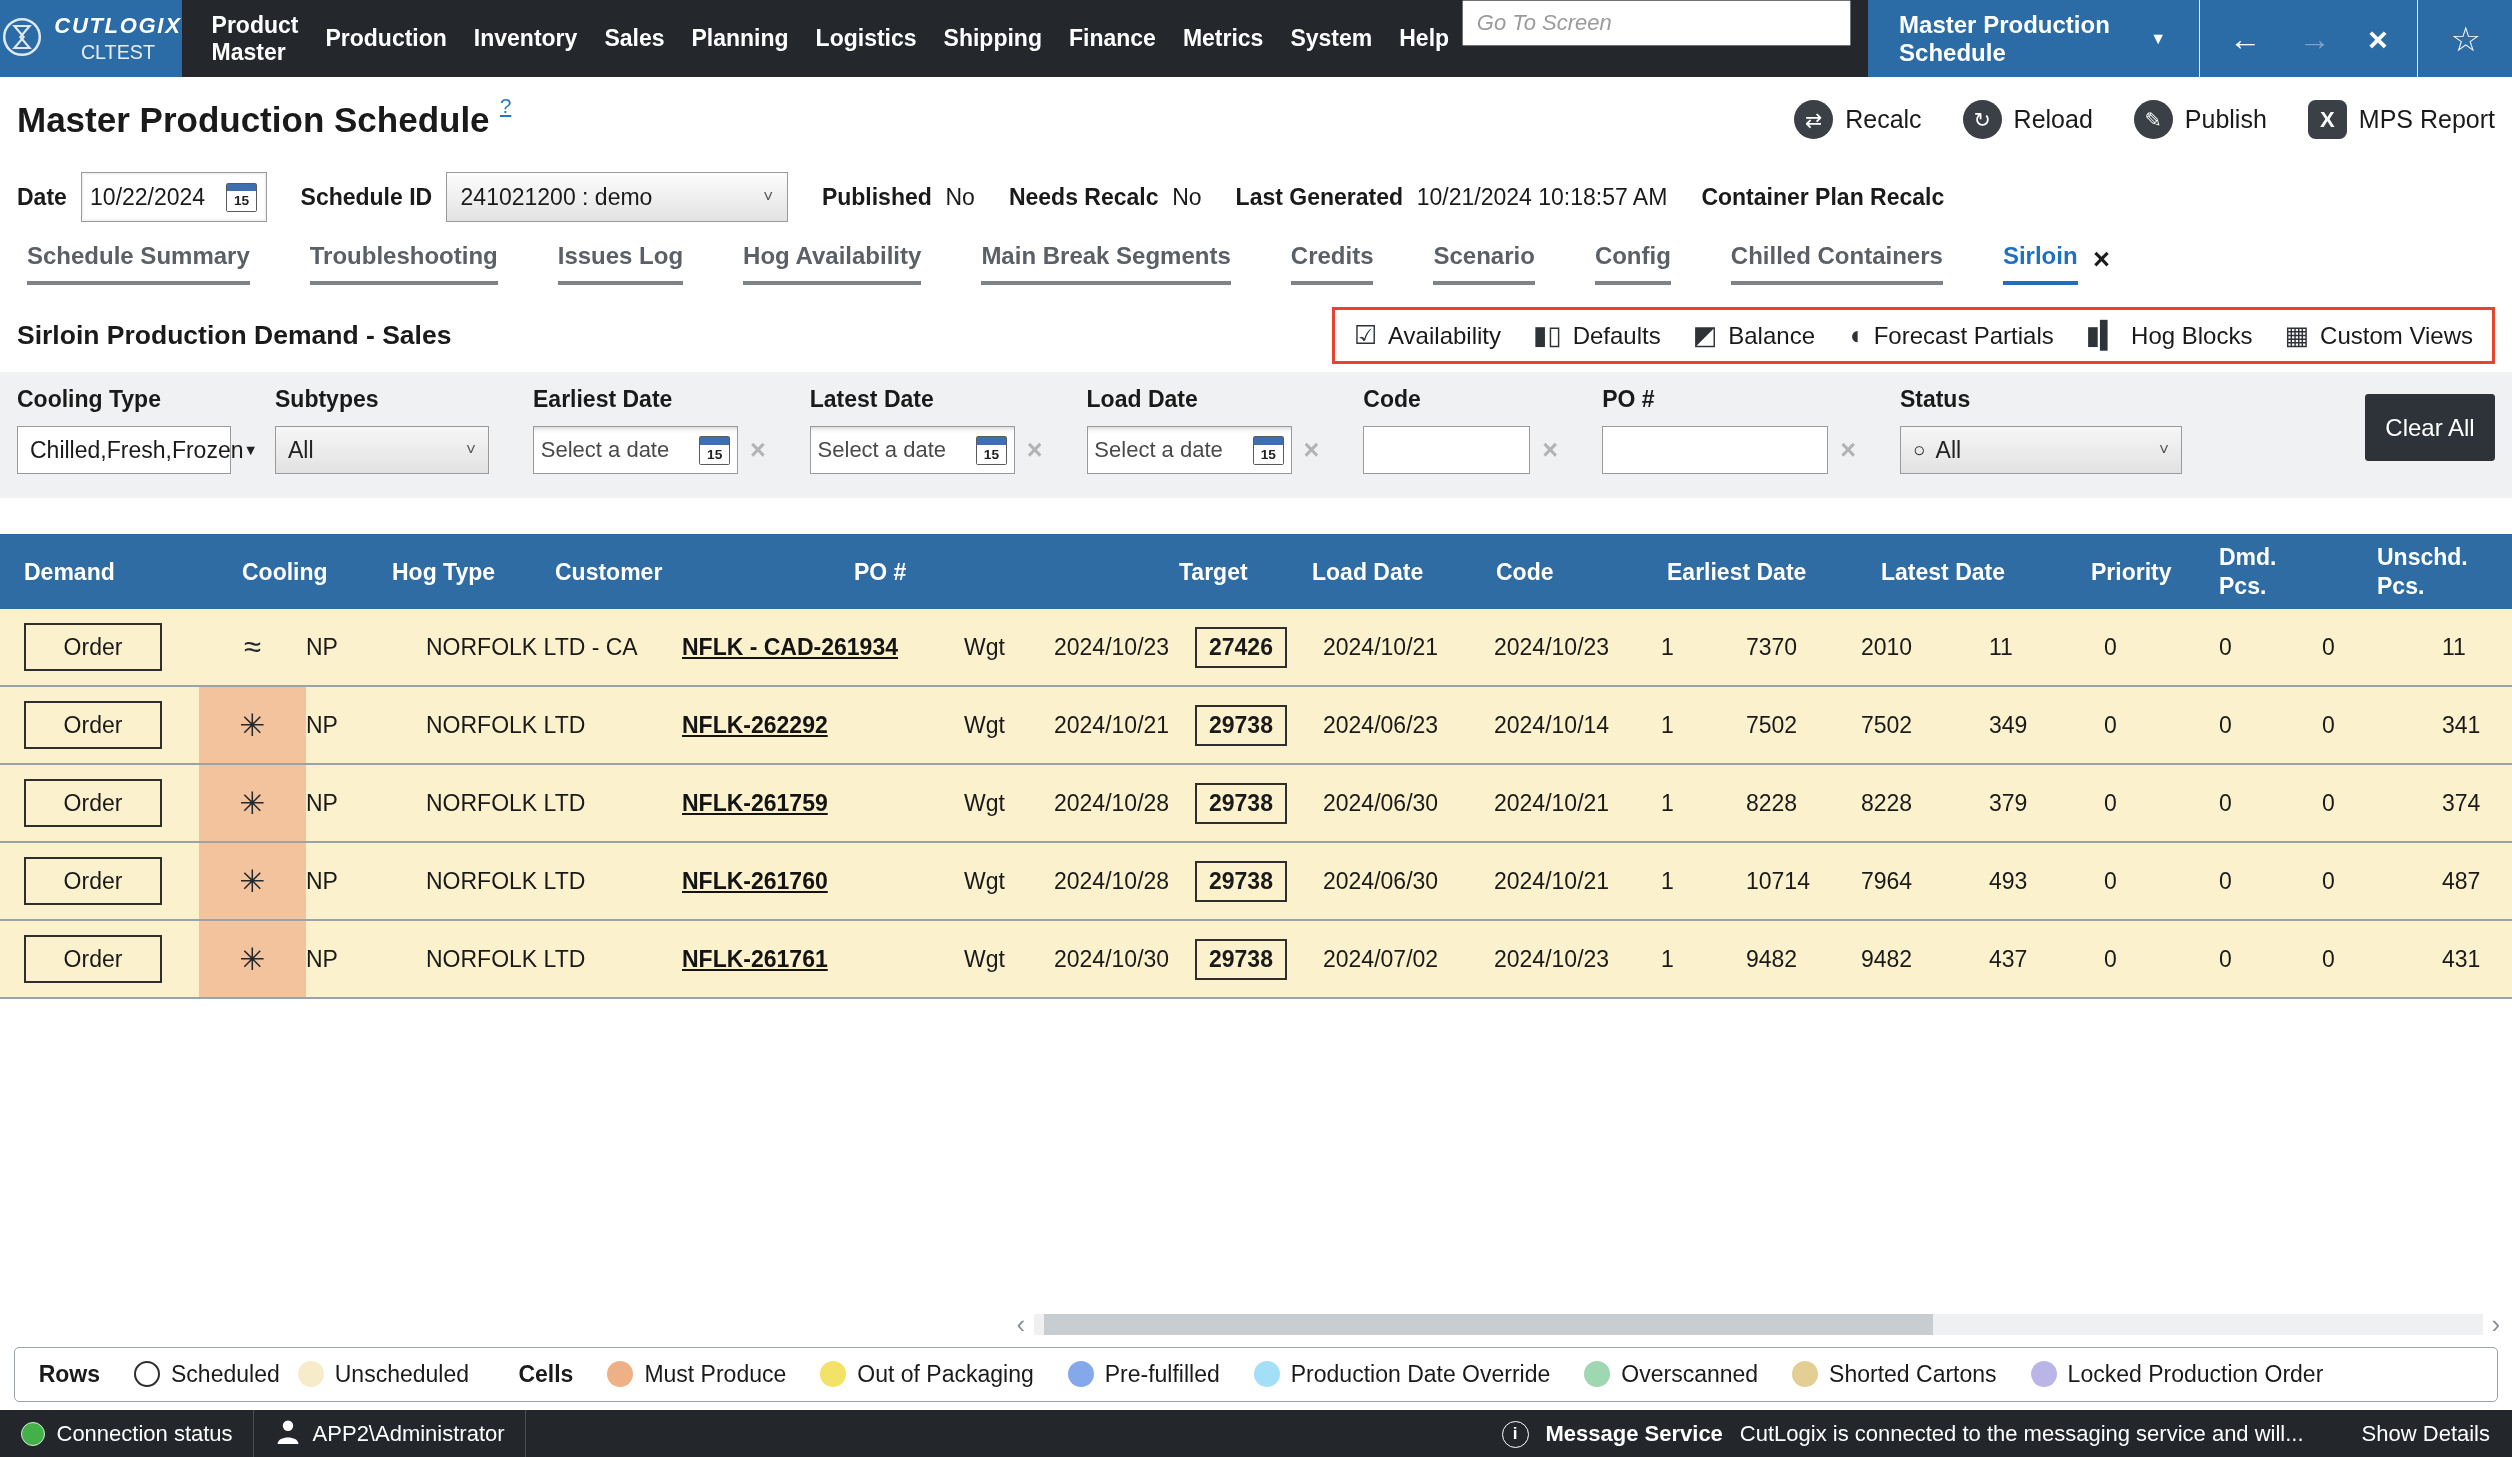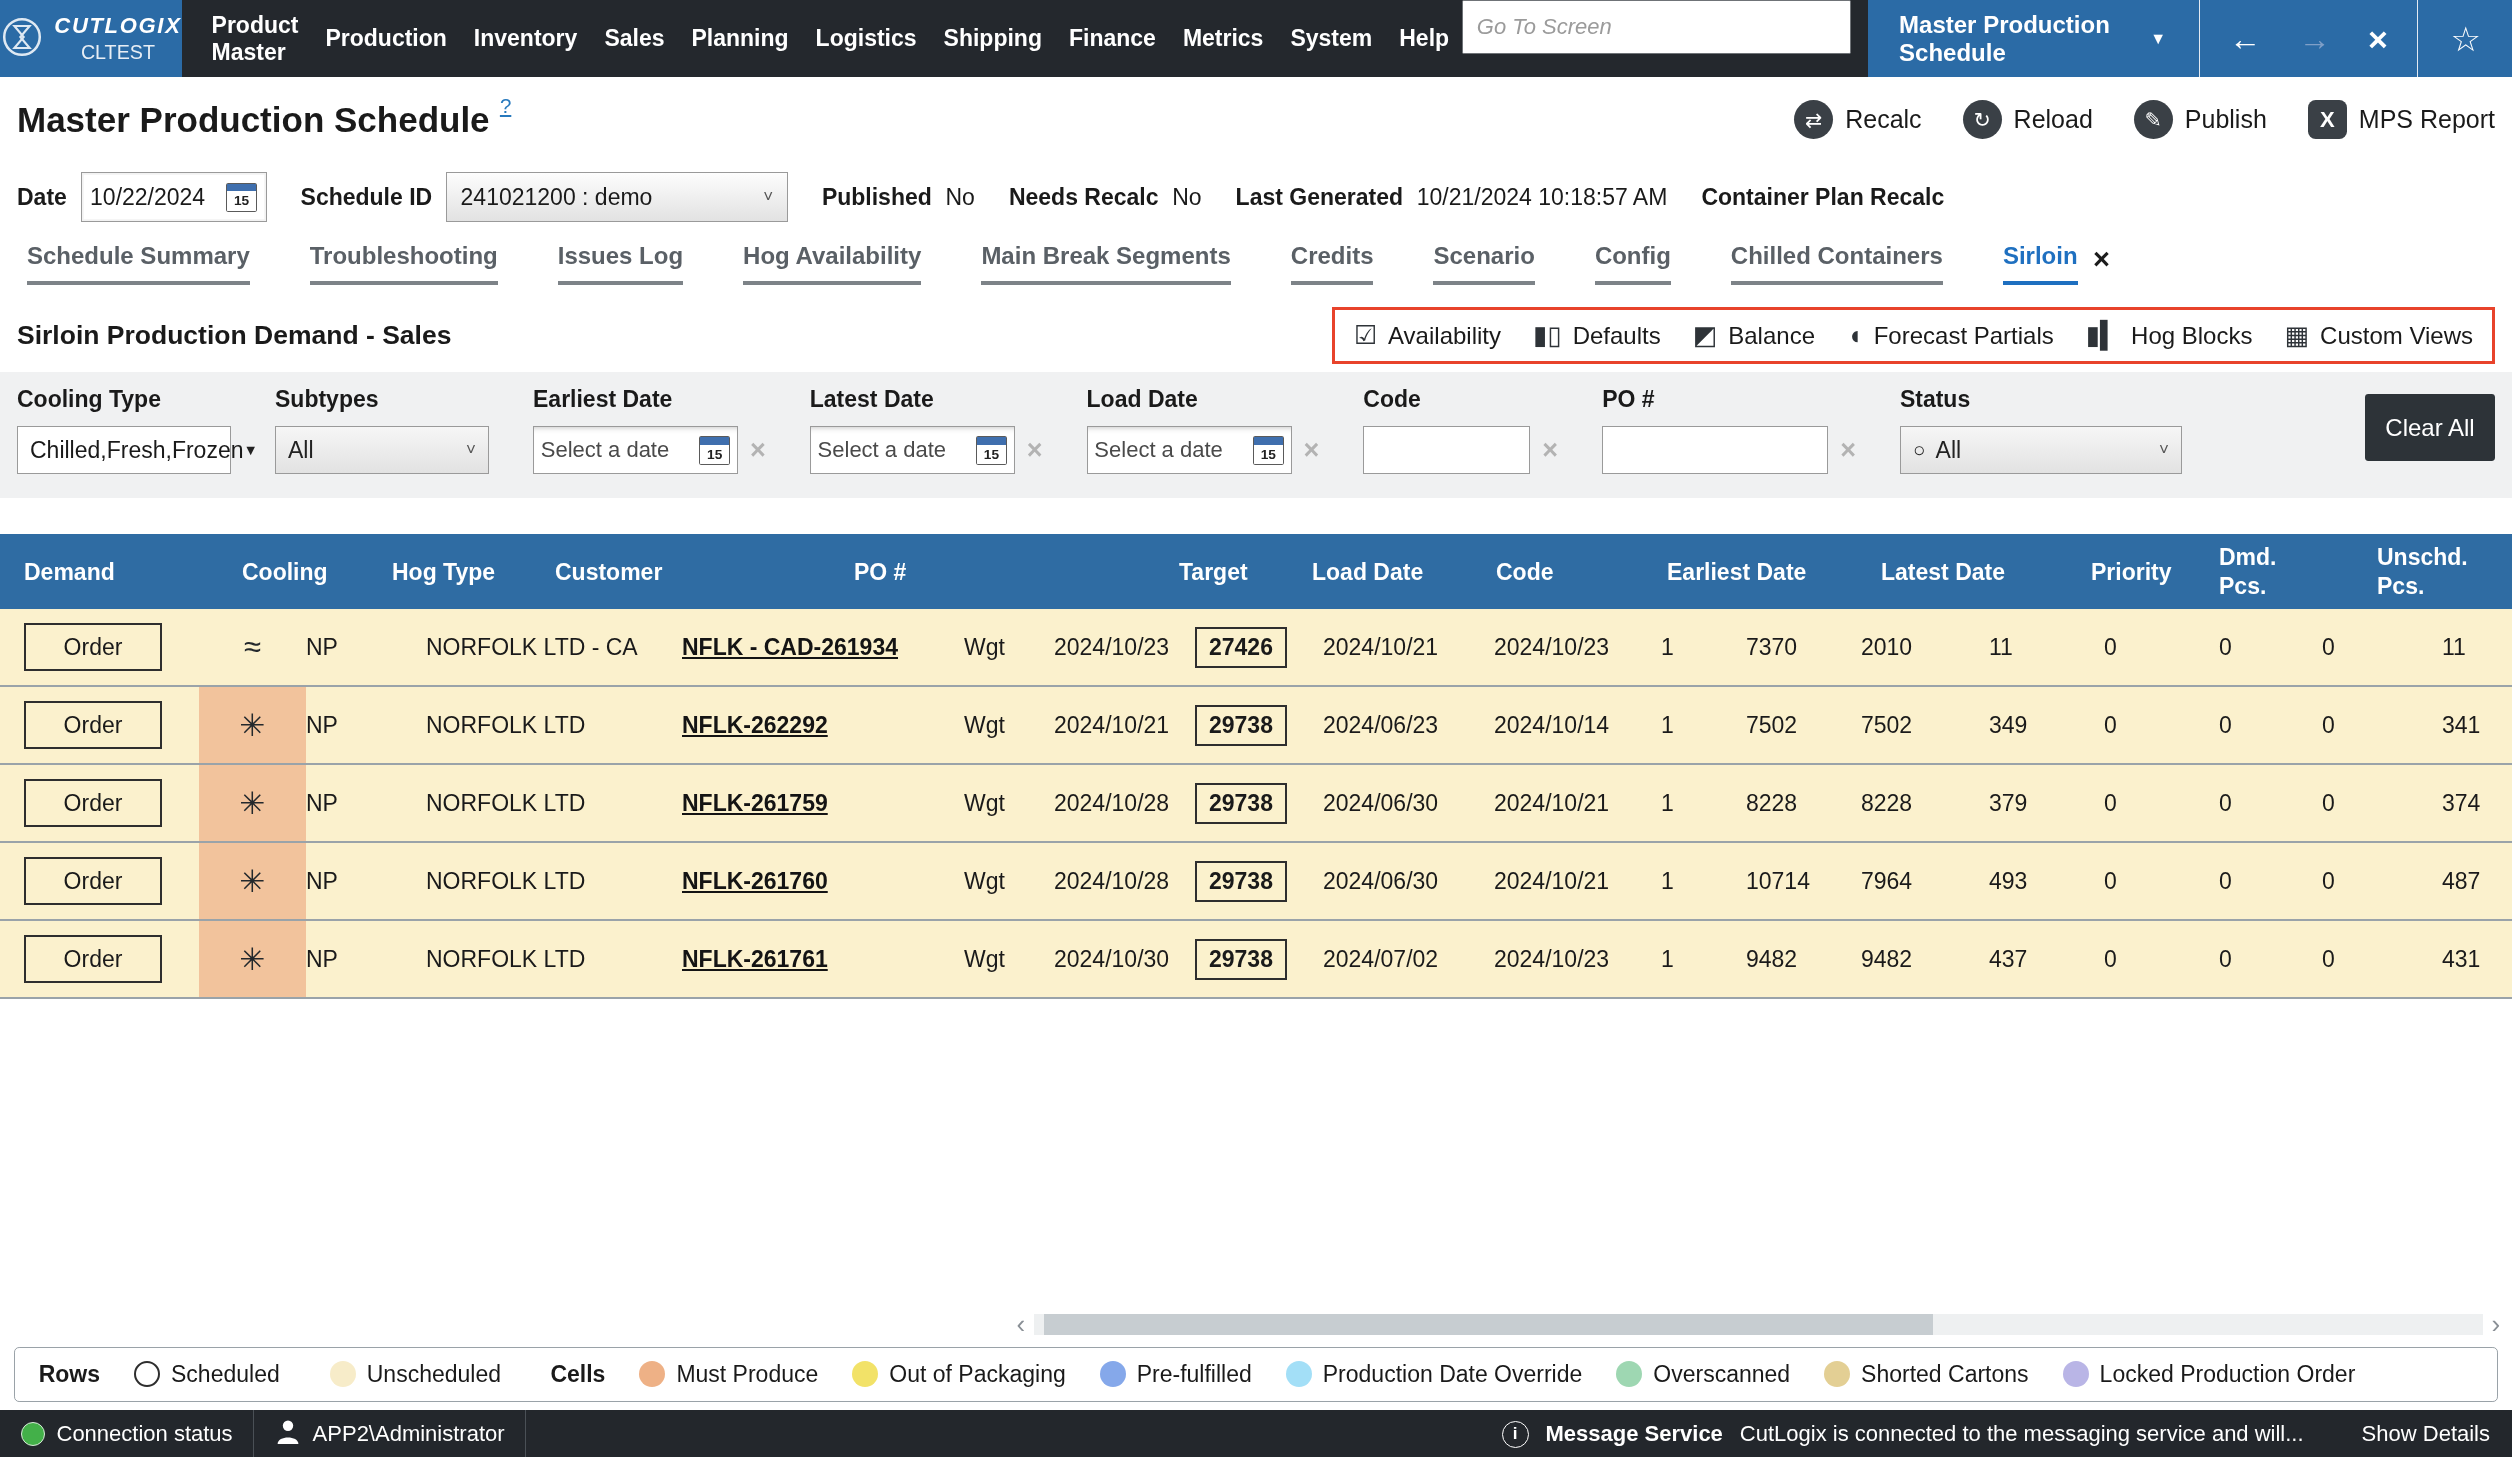--- a/index.html
+++ b/index.html
@@ -14,21 +14,21 @@
   
   .topnav { height:77px; flex:0 0 auto; background:#24282d; display:flex; align-items:flex-start; }
   .logo { width:197px; height:100%; background:#2b6ba6; display:flex; align-items:center; justify-content:center; gap:10.3px; }
   .logo-mark { color:#dfe9f3; }
   .logo-text { display:flex; flex-direction:column; align-items:center; }
   .brand { font-size:22px; font-weight:bold; font-style:italic; letter-spacing:1.7px; color:#fff; }
   .env { font-size:19.7px; color:#e8eef5; margin-top:1.7px; }
   .menu { display:flex; align-items:center; gap:1px; margin-left:17px; height:100%; }
   .menu-item { color:#fff; font-weight:bold; font-size:23px; padding:0 13px; height:100%; display:flex; align-items:center; cursor:default; }
   .goto-wrap { margin-left:auto; margin-right:17px; }
-  .goto-input { width:389px; height:54px; border:0.9px solid #6f7377; border-radius:1.7px; font-size:22px; padding:0 13.7px; font-family:inherit; }
+  .goto-input { width:389px; height:46px; border:0.9px solid #6f7377; border-radius:1.7px; font-size:22px; padding:0 13.7px; font-family:inherit; }
   .goto-input::placeholder { font-style:italic; color:#9b9b9b; }
   .nav-right { height:100%; background:#2b6ba6; display:flex; align-items:center; padding:0 19px; gap:20.5px; }
   .vsep { width:1.7px; height:77px; background:#e3eaf2; }
   .screen-selector { display:flex; align-items:center; gap:15.4px; color:#fff; font-size:24px; font-weight:bold; padding:0 12px; }
   .sel-caret { font-size:16px; }
   .nav-btn { color:#fff; font-size:32px; font-weight:bold; padding:0 8.5px; line-height:1; }
   .nav-btn.fwd { color:#7f9fc7; }
   .nav-btn.close { font-size:34px; }
   .star-btn { color:#fff; font-size:34px; padding:0 12px; }
 
@@ -588,21 +588,21 @@
     <span class="hs-arrow">‹</span>
     <span class="hs-track">
         <span class="hs-thumb"></span>
       </span>
     <span class="hs-arrow">›</span>
   </div>
 </div>
 
 <div class="legend">
   <span class="lg-label">Rows</span>
-  <span style="display:flex;gap:50px;align-items:center;">
+  <span style="display:flex;gap:18px;align-items:center;">
 
       <span class="lg-item">
         <span class="dot outlined" style="background: rgb(255, 255, 255);"></span>
         <span>Scheduled</span>
       </span>
 
       <span class="lg-item">
         <span class="dot" style="background: rgb(247, 236, 201);"></span>
         <span>Unscheduled</span>
       </span>

